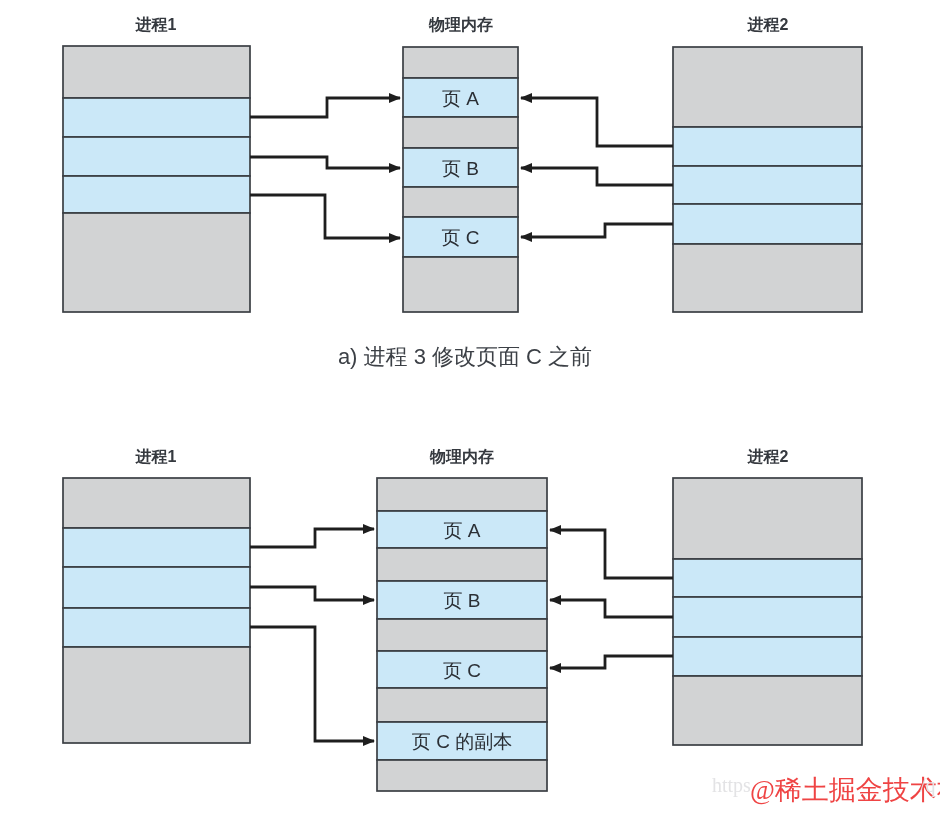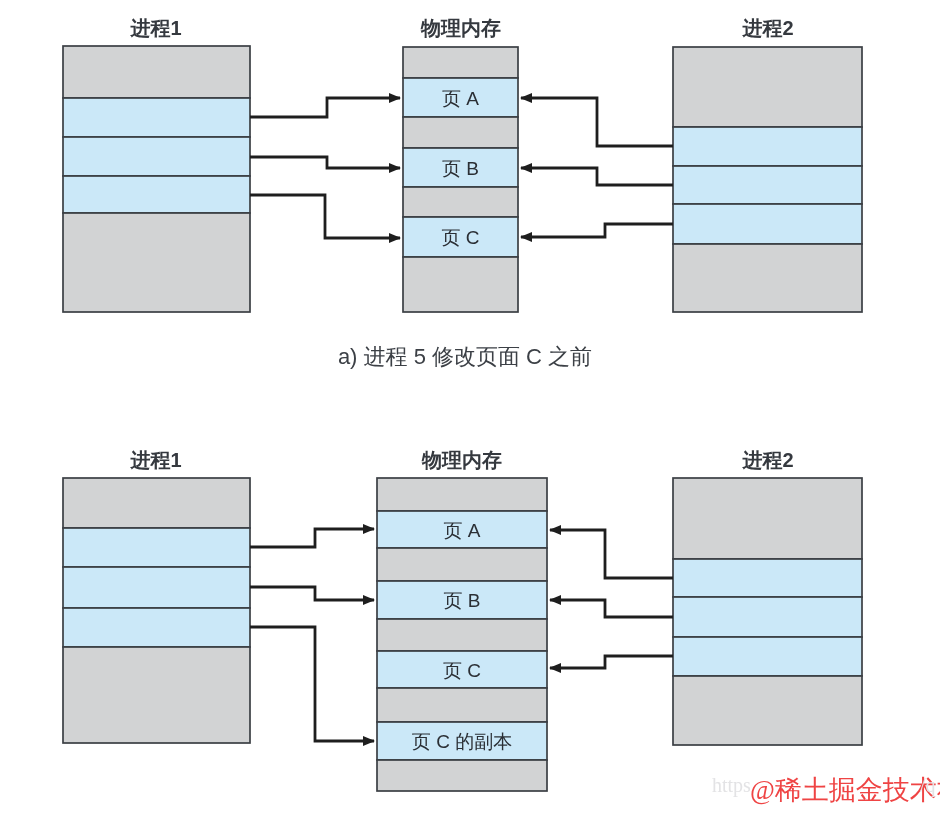--- a/index.html
+++ b/index.html
@@ -14,21 +14,21 @@
   #diagram-svg { position: absolute; left: 0; top: 0; }
   #diagram-svg text.row-label {
     font-family: "Liberation Sans", sans-serif;
     font-size: 19px;
     fill: #2b2f35;
     font-weight: 500;
   }
   .col-title {
     position: absolute;
     transform: translateX(-50%);
-    font-size: 20px;
+    font-size: 16px;
     font-weight: 600;
     color: #35393f;
     white-space: nowrap;
     text-align: right;
   }
   .t-a-1 { left: 156px; top: 15px; }
   .t-a-2 { left: 461px; top: 15px; }
   .t-a-3 { left: 768px; top: 15px; }
   .t-b-1 { left: 156px; top: 447px; }
   .t-b-2 { left: 462px; top: 447px; }
@@ -131,21 +131,21 @@
       <polyline points="250,627 315,627 315,741 374,741" fill="none" stroke="#1e1e1e" stroke-width="2.8" marker-end="url(#ah)"></polyline>
       <polyline points="673,578 605,578 605,530 550,530" fill="none" stroke="#1e1e1e" stroke-width="2.8" marker-end="url(#ah)"></polyline>
       <polyline points="673,617 605,617 605,600 550,600" fill="none" stroke="#1e1e1e" stroke-width="2.8" marker-end="url(#ah)"></polyline>
       <polyline points="673,656 605,656 605,668 550,668" fill="none" stroke="#1e1e1e" stroke-width="2.8" marker-end="url(#ah)"></polyline>
     </svg>
 
   <div class="col-title t-a-1">进程1</div>
   <div class="col-title t-a-2">物理内存</div>
   <div class="col-title t-a-3">进程2</div>
 
-  <div class="caption">a) 进程 5 修改页面 C 之前</div>
+  <div class="caption">a) 进程 3 修改页面 C 之前</div>
 
   <div class="col-title t-b-1">进程1</div>
   <div class="col-title t-b-2">物理内存</div>
   <div class="col-title t-b-3">进程2</div>
 
   <div class="watermark">
     <span class="wm-url wm-left">https</span>
     <span class="wm-main">@稀土掘金技术社区</span>
     <span class="wm-url wm-right">/q</span>
   </div>

